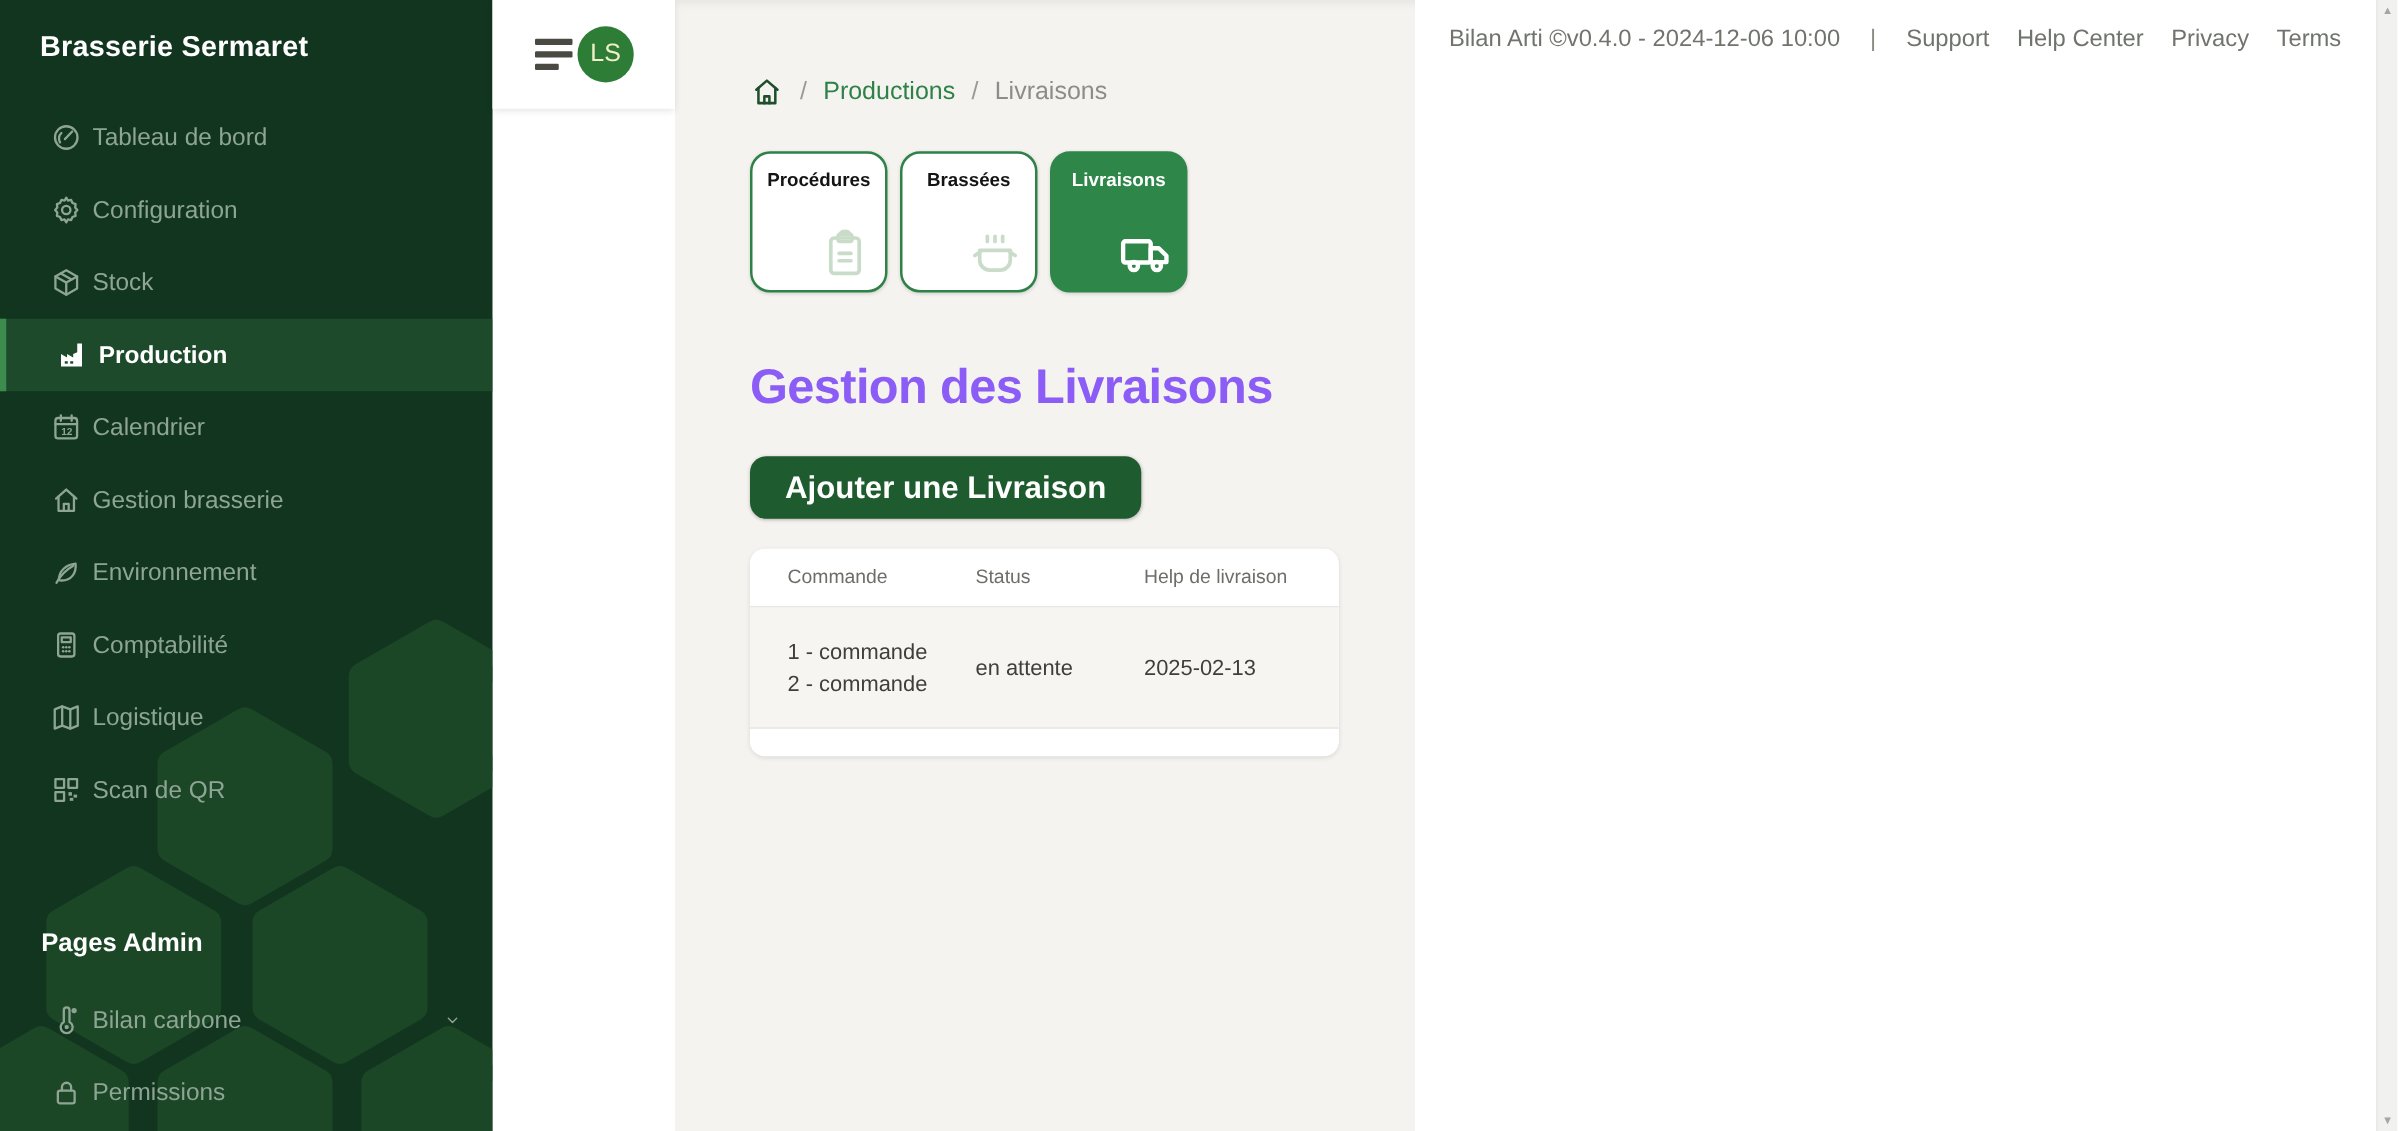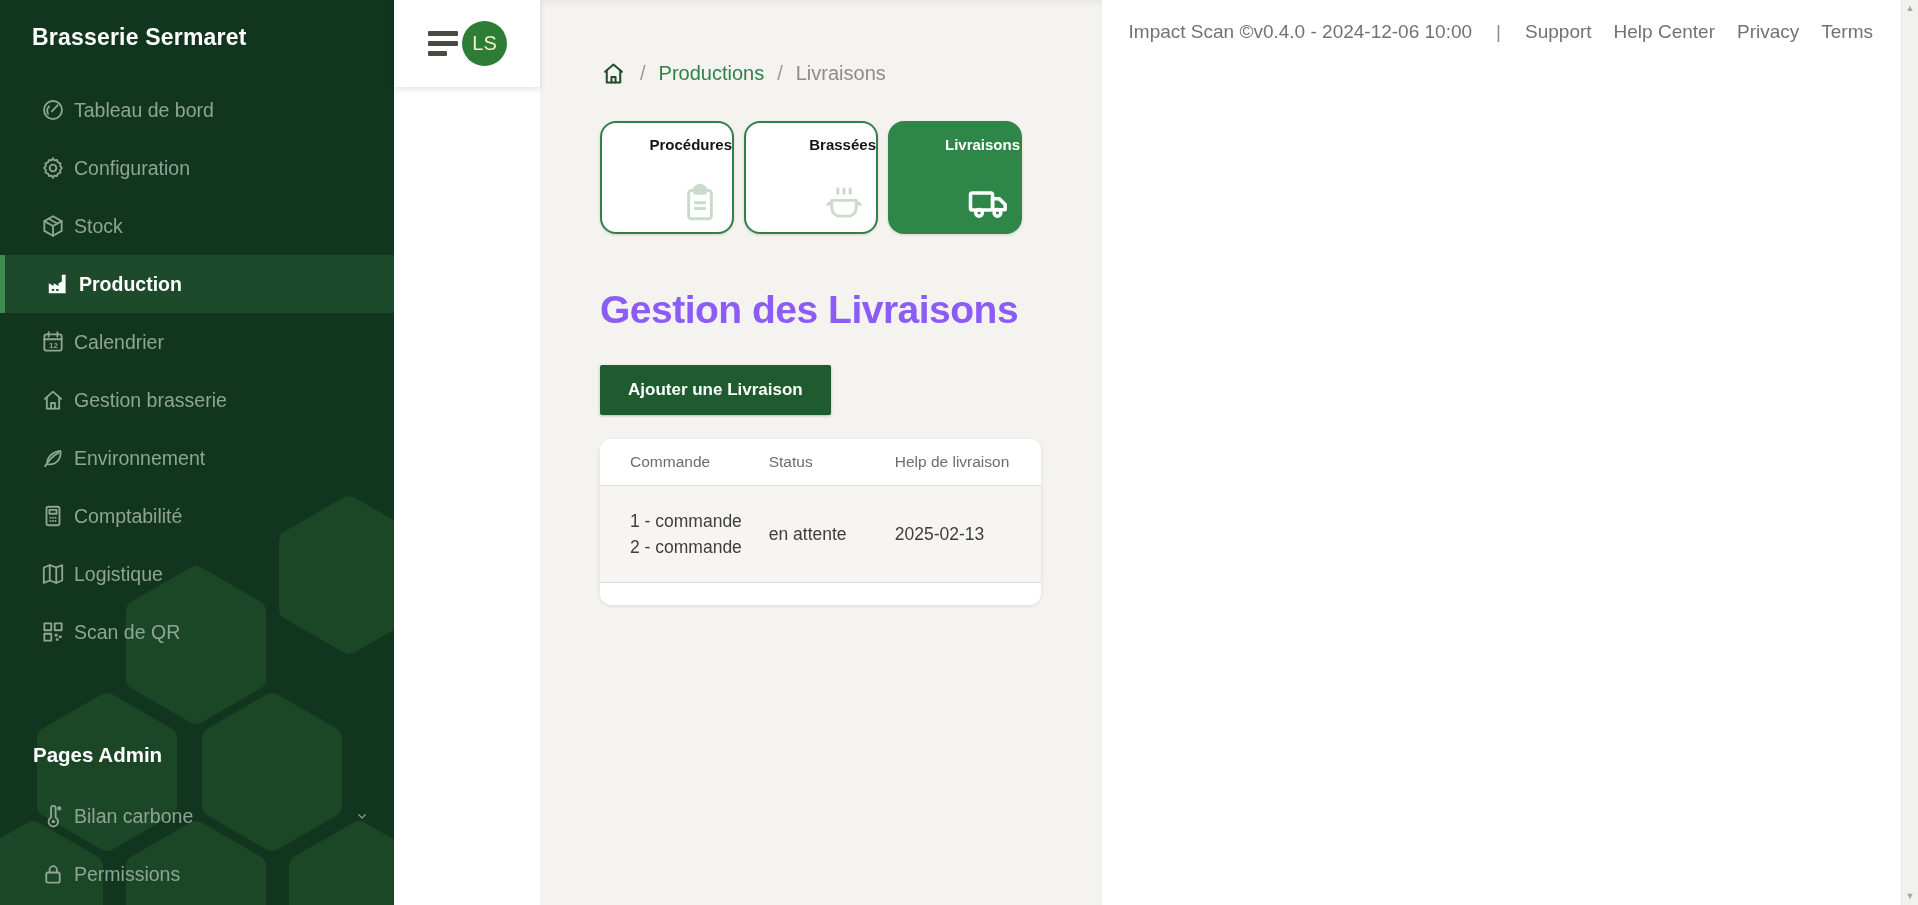--- a/index.html
+++ b/index.html
@@ -32,32 +32,32 @@
           align-items:center;justify-content:center;font-size:20px;cursor:pointer}
 
   .content{flex:1;background:#F4F3F0;padding:60px 61px 0 60px;box-shadow:inset 0 8px 8px -6px rgba(0,0,0,.07)}
 
   .breadcrumb{display:flex;align-items:center;gap:13px;font-size:20px;color:#9A9A96}
   .breadcrumb .icon svg{width:27px;height:27px;display:block}
   .crumb-link{color:#2E8147;cursor:pointer}
   .crumb-current{color:#8C8C88}
 
   .tabs{display:flex;gap:10px;margin-top:34px}
-  .tab-card{position:relative;width:134px;height:113px;background:#fff;border:2px solid #2E8147;border-radius:16px;
-            text-align:right;padding-top:13px;font-size:15px;font-weight:bold;color:#141414;cursor:pointer;
+  .tab-card{position:relative;width:110px;height:113px;background:#fff;border:2px solid #2E8147;border-radius:16px;
+            text-align:center;padding-top:13px;font-size:15px;font-weight:bold;color:#141414;cursor:pointer;
             box-shadow:0 1px 3px rgba(0,0,0,.14)}
   .tab-card .icon{position:absolute;right:11px;bottom:8px;color:#C9DCC9}
   .tab-card .icon svg{width:42px;height:42px;display:block}
   .tab-card.active{background:#2E8748;border-color:#2E8748;color:#fff}
   .tab-card.active .icon{color:#fff}
 
   .page-title{margin-top:54px;font-size:39px;font-weight:bold;color:#8b5cf6;letter-spacing:-.5px}
 
-  .add-btn{margin-top:33px;height:50px;padding:0 28px;background:#1E5B2E;color:#fff;font-size:17px;font-weight:bold;
-           border:none;border-radius:2px;cursor:pointer;font-family:inherit;box-shadow:0 1px 3px rgba(0,0,0,.25)}
+  .add-btn{margin-top:33px;height:50px;padding:0 28px;background:#1E5B2E;color:#fff;font-size:25px;font-weight:bold;
+           border:none;border-radius:13px;cursor:pointer;font-family:inherit;box-shadow:0 1px 3px rgba(0,0,0,.25)}
 
   .table-card{margin-top:24px;background:#fff;border-radius:12px;box-shadow:0 1px 4px rgba(0,0,0,.1);overflow:hidden}
   .t-head,.t-row{display:grid;grid-template-columns:38.3% 28.6% 1fr}
   .t-head{height:47px;align-items:center;background:#fff;border-bottom:1px solid #E0DFDB;color:#6E6E68;font-size:15.5px}
   .t-row{background:#F6F5F2;border-bottom:1px solid #DEDDD9;color:#3F3E39;font-size:17.5px;padding:22px 0;align-items:center}
   .t-head>div:first-child,.t-row>div:first-child{padding-left:30px}
   .t-foot{height:22px;background:#fff}
   .commande-line{line-height:26px}
 
   .footer{height:64px;background:#fff;display:flex;align-items:center;justify-content:space-between;
@@ -313,21 +313,21 @@
               <div>en attente</div>
               <div>2025-02-13</div>
             </div>
           </div>
         <div class="t-foot"></div>
       </div>
 
     </div>
 
     <footer class="footer">
-      <span>Impact Scan ©</span>
+      <span>Bilan Arti ©</span>
       <span class="footer-right">
         <span>v0.4.0 - 2024-12-06 10:00</span>
         <span class="footer-sep">|</span>
         <span id="footer-links" style="display:flex;gap:22px">
             <span class="footer-link">Support</span>
             <span class="footer-link">Help Center</span>
             <span class="footer-link">Privacy</span>
             <span class="footer-link">Terms</span>
           </span>
       </span>

